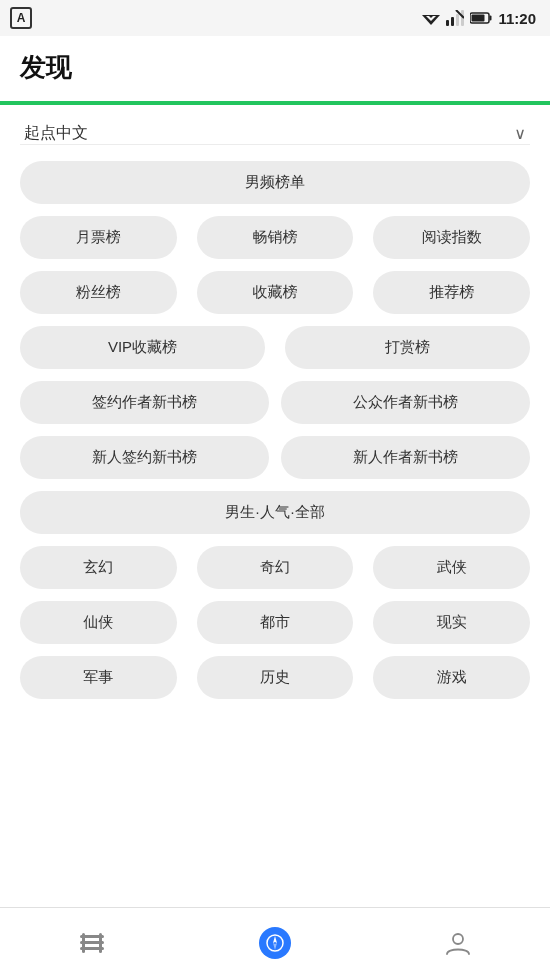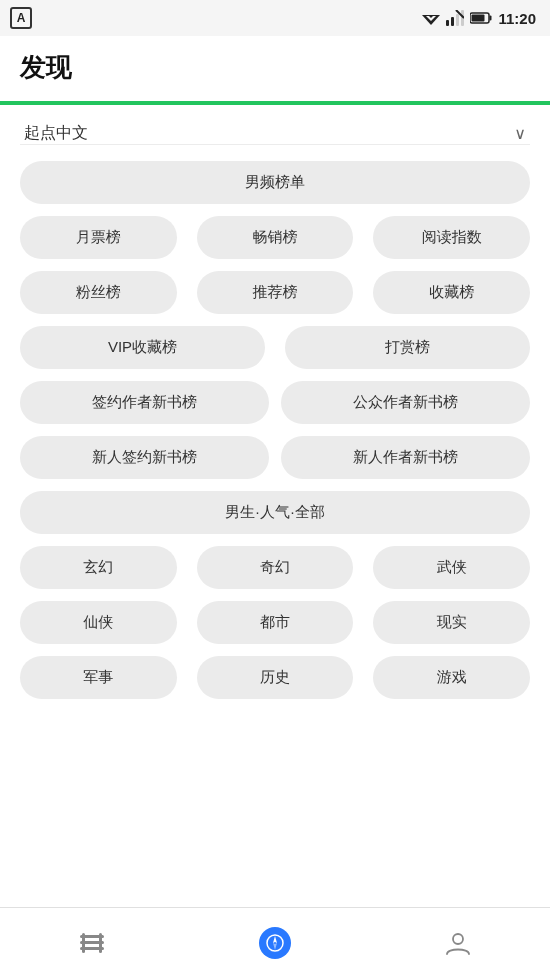--- a/index.html
+++ b/index.html
@@ -203,22 +203,22 @@
   </div>
 
   <div class="tag-row">
     <div class="tag-pill">月票榜</div>
     <div class="tag-pill">畅销榜</div>
     <div class="tag-pill">阅读指数</div>
   </div>
 
   <div class="tag-row">
     <div class="tag-pill">粉丝榜</div>
+    <div class="tag-pill">收藏榜</div>
     <div class="tag-pill">推荐榜</div>
-    <div class="tag-pill">收藏榜</div>
   </div>
 
   <div class="tag-row">
     <div class="tag-pill">VIP收藏榜</div>
     <div class="tag-pill">打赏榜</div>
   </div>
 
   <div class="tag-row-2">
     <div class="tag-pill">签约作者新书榜</div>
     <div class="tag-pill">公众作者新书榜</div>

